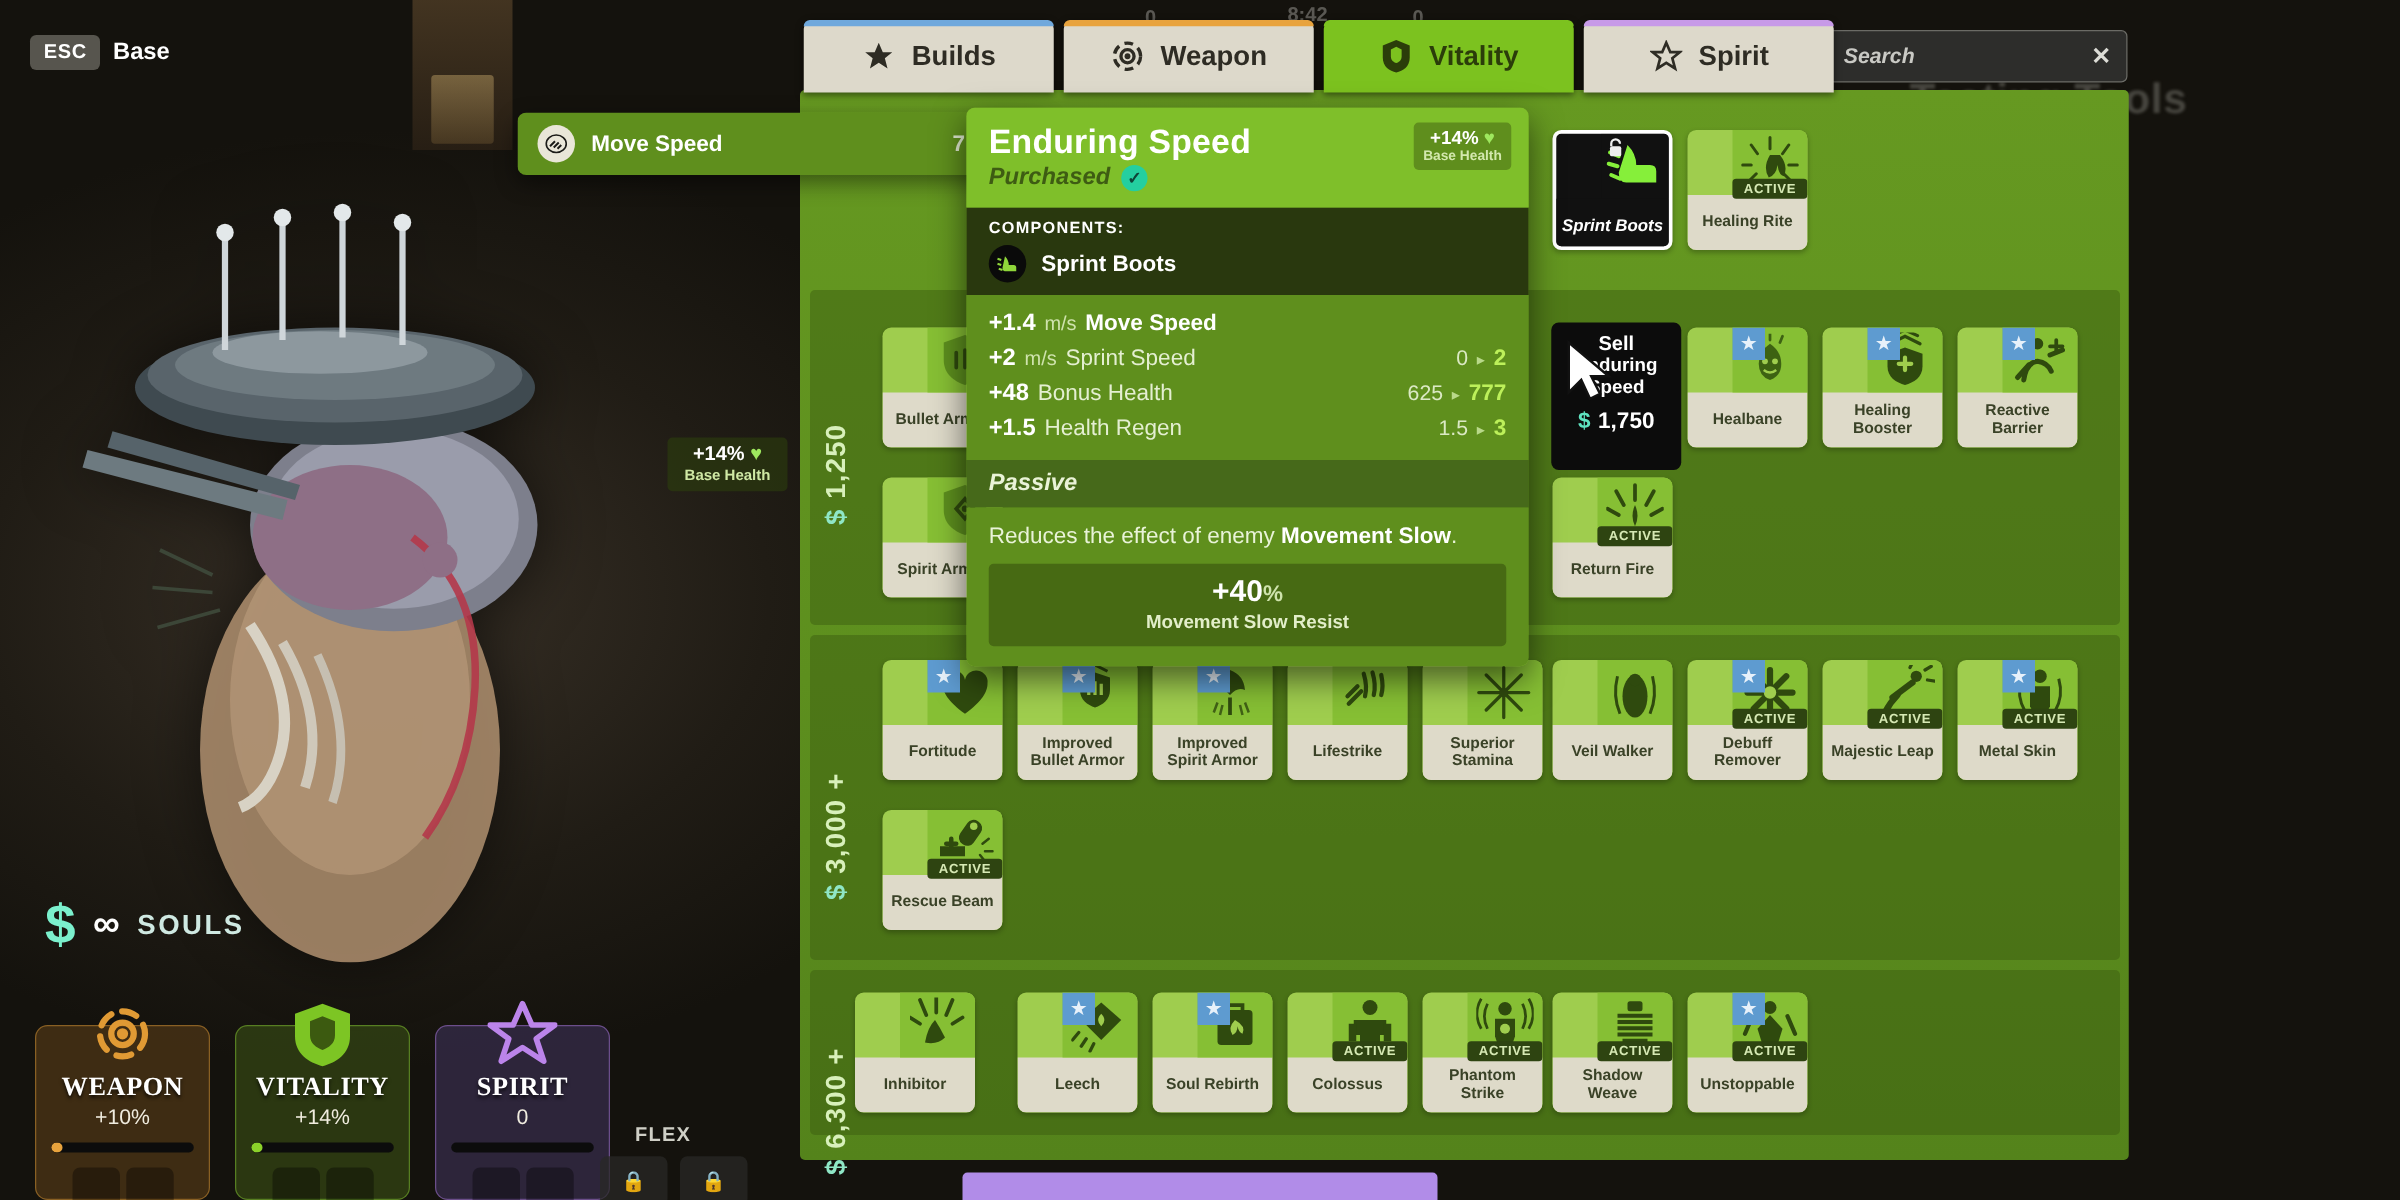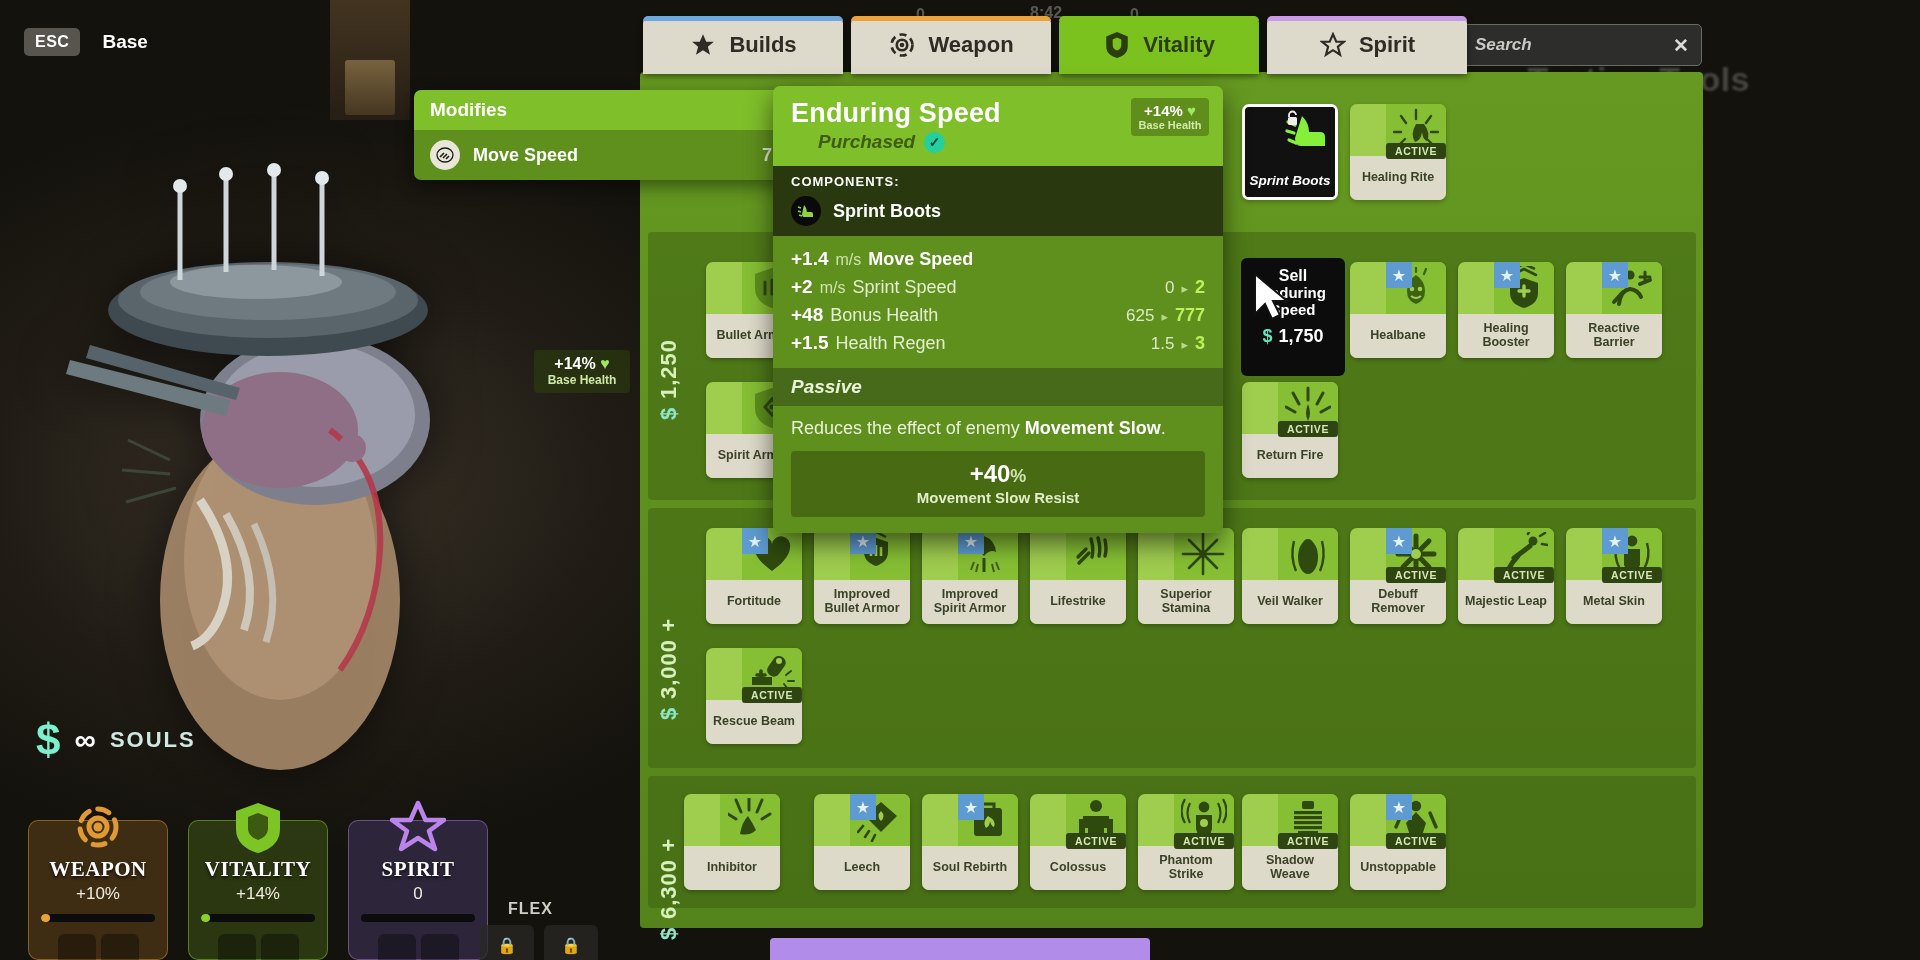--- a/index.html
+++ b/index.html
@@ -39,21 +39,21 @@
   }
   .bg-num { position:absolute; color: rgba(220,220,215,.35); font-size: 16px; font-weight:bold; filter: blur(.6px); }
 
   
   .hero {
     position: absolute; left: 30px; top: 130px; width: 520px; height: 640px;
     filter: drop-shadow(0 0 24px rgba(0,0,0,.6));
   }
 
   
-  .esc-row { position: absolute; left: 24px; top: 28px; display: flex; align-items: center; gap: 22px; }
+  .esc-row { position: absolute; left: 24px; top: 28px; display: flex; align-items: center; gap: 10px; }
   .esc-key {
     background: #57554e; color: #fff; font-weight: bold; font-size: 16px;
     padding: 5px 11px; border-radius: 5px; letter-spacing: .5px;
   }
   .back-label { color: #fff; font-size: 19px; font-weight: bold; }
 
   
   .logo { position: absolute; left: 92px; top: 22px; width: 300px; text-align: center; }
   .logo .the {
     font-family: "Liberation Serif", serif; font-size: 19px; font-weight: bold;
@@ -178,21 +178,21 @@
   }
 
   
   .tooltip {
     position: absolute; left: 773px; top: 86px; width: 450px; z-index: 18;
     border-radius: 7px; overflow: hidden; box-shadow: 0 10px 26px rgba(0,0,0,.55);
   }
   .tt-head { background: #7fbf2a; padding: 12px 18px 13px; position: relative; }
   .tt-title { color: #fff; font-size: 27px; font-weight: bold; letter-spacing: .2px; }
   .tt-sub { display: flex; align-items: center; gap: 9px; margin-top: 2px; }
-  .tt-sub .txt { color: #3e5c13; font-size: 19px; font-style: italic; font-weight: bold; margin-left: 27px; }
+  .tt-sub .txt { color: #3e5c13; font-size: 19px; font-style: italic; font-weight: bold; }
   .tt-check {
     width: 21px; height: 21px; border-radius: 50%; background: #24cfa0;
     display: flex; align-items: center; justify-content: center;
     color: #0d4438; font-size: 14px; font-weight: bold;
   }
   .tt-badge {
     position: absolute; right: 14px; top: 12px; width: 78px;
     background: rgba(58,82,14,.45); border-radius: 4px; text-align: center; padding: 4px 2px 5px;
   }
   .tt-badge .b1 { color: #fff; font-size: 15px; font-weight: bold; }
@@ -805,21 +805,20 @@
 
   <div class="float-badge">
     <div class="b1">
       <span>+14%</span>
       <span class="heart">♥</span>
     </div>
     <div class="b2">Base Health</div>
   </div>
 
   <div class="modifies">
-    <div class="hdr">Modifies</div>
     <div class="row">
       <span class="circ-ic">
         <svg width="18" height="18" viewBox="0 0 18 18">
             <g fill="#1b1b18">
           <ellipse cx="9" cy="9" rx="8" ry="7" fill="none" stroke="#1b1b18" stroke-width="1.3"></ellipse>
           <path d="M4 11 L8 7 M7 12 L11 8 M10 13 L13 10" stroke="#1b1b18" stroke-width="1.6"></path>
         </g>
           </svg>
       </span>
       <span>Move Speed</span>

